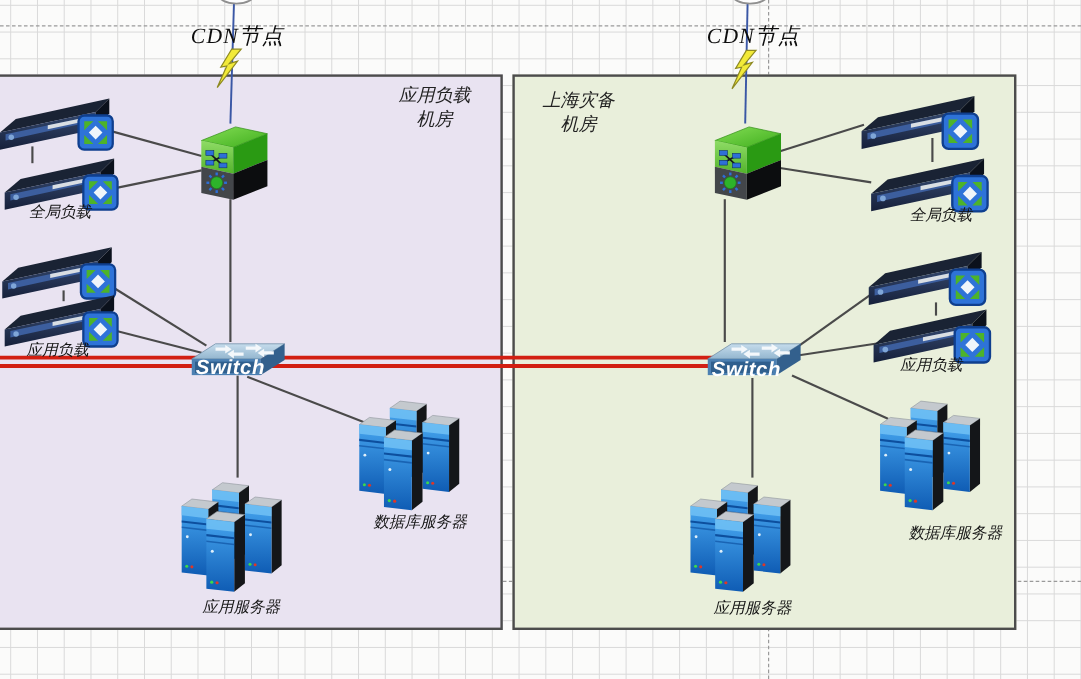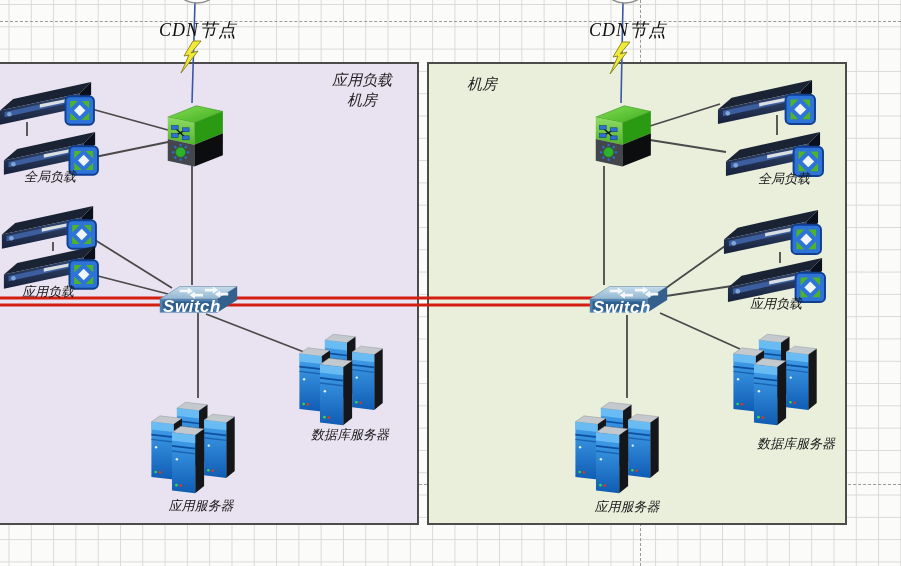--- a/index.html
+++ b/index.html
@@ -233,20 +233,21 @@
   </svg>
 
   <div class="lbl lbl-cdn" style="left:138px;top:23px;width:120px">CDN节点</div>
   <div class="lbl lbl-cdn" style="left:568px;top:23px;width:120px">CDN节点</div>
 
   <div class="lbl lbl-room" style="left:310px;top:70px;width:104px">
     <div>应用负载</div>
     <div>机房</div>
   </div>
   <div class="lbl lbl-room" style="left:430px;top:74px;width:104px">
+    <div>上海灾备</div>
     <div>机房</div>
   </div>
 
   <div class="lbl" style="left:12px;top:169px;width:76px">全局负载</div>
   <div class="lbl" style="left:10px;top:284px;width:76px">应用负载</div>
   <div class="lbl lbl-switch" style="left:160px;top:299px;width:64px">Switch</div>
   <div class="lbl" style="left:146px;top:498px;width:110px">应用服务器</div>
   <div class="lbl" style="left:290px;top:427px;width:120px">数据库服务器</div>
 
   <div class="lbl" style="left:746px;top:171px;width:76px">全局负载</div>

